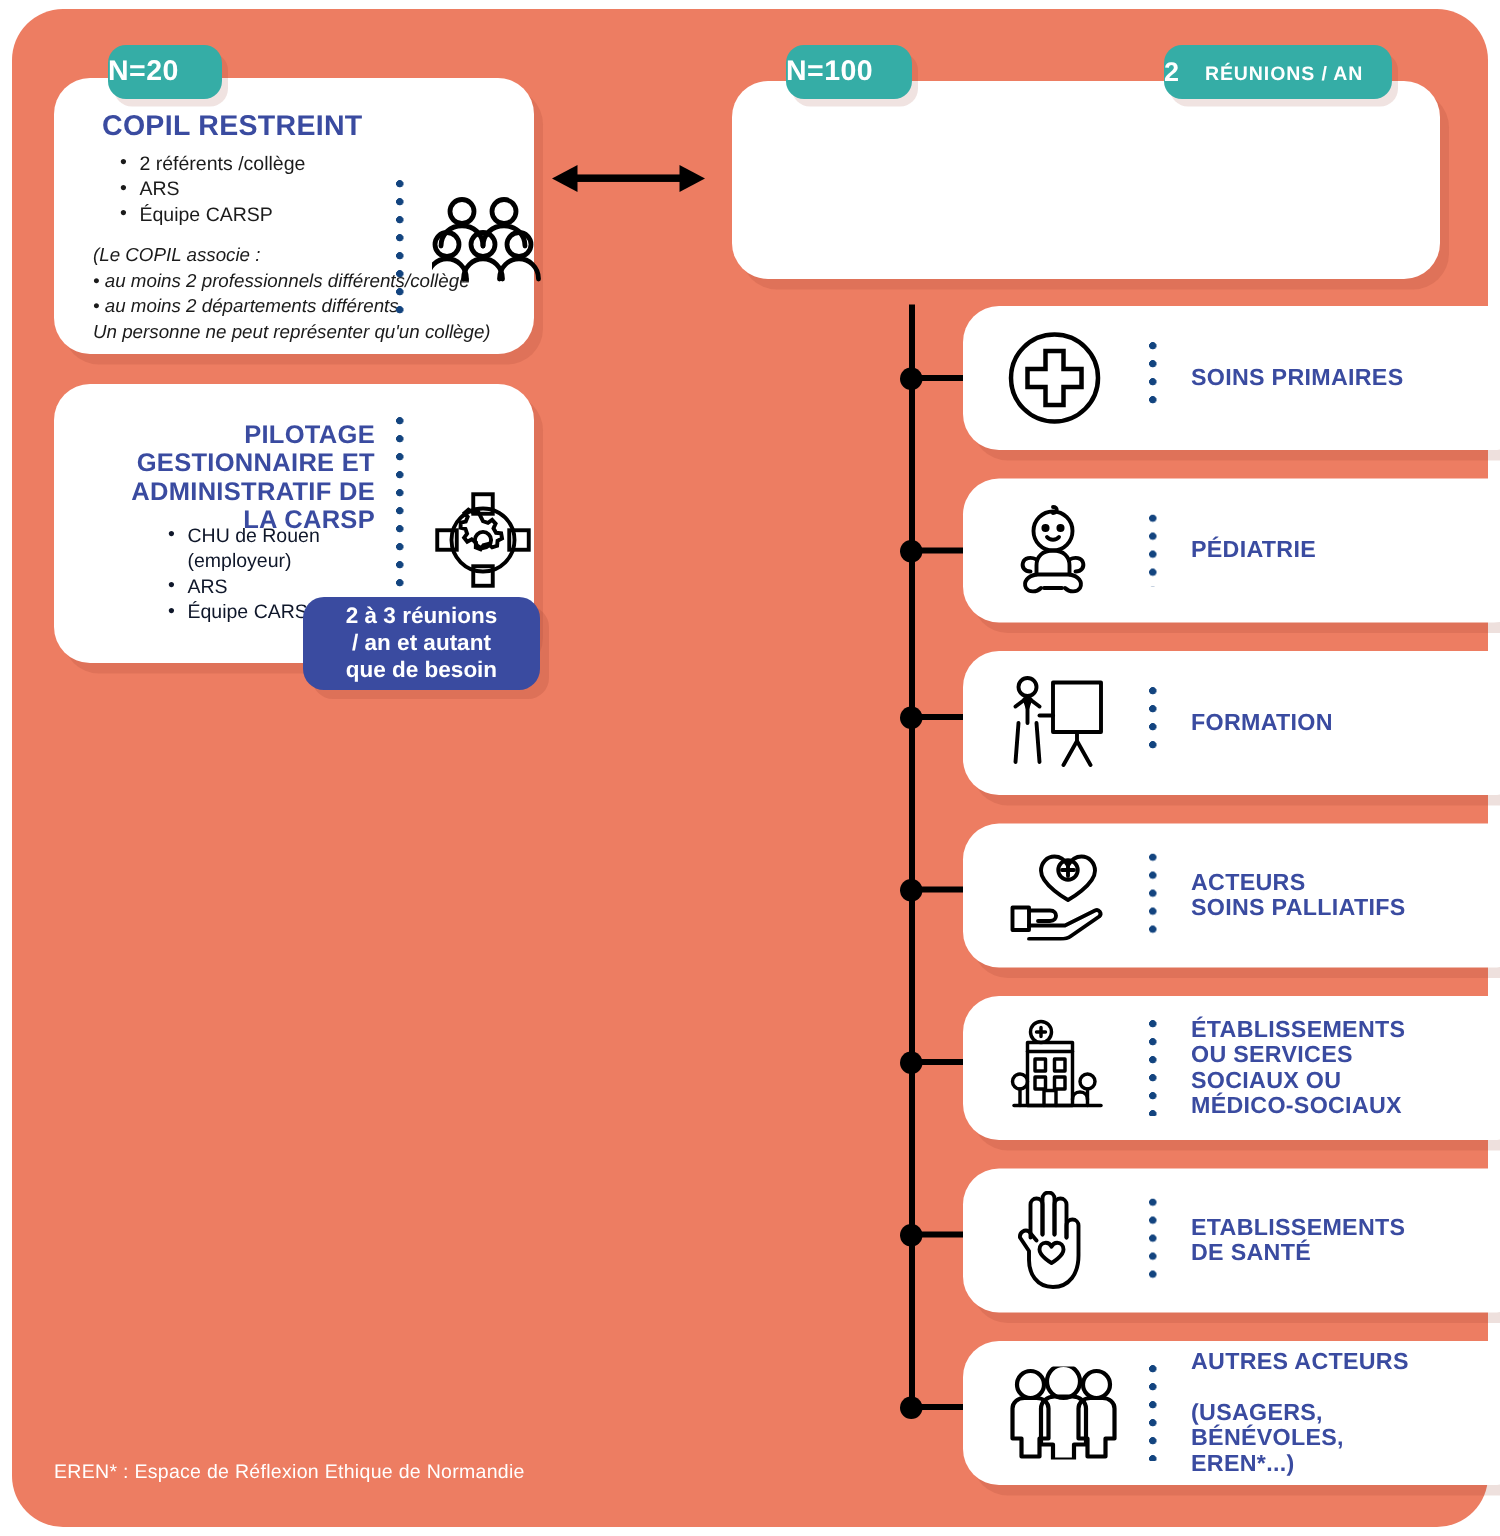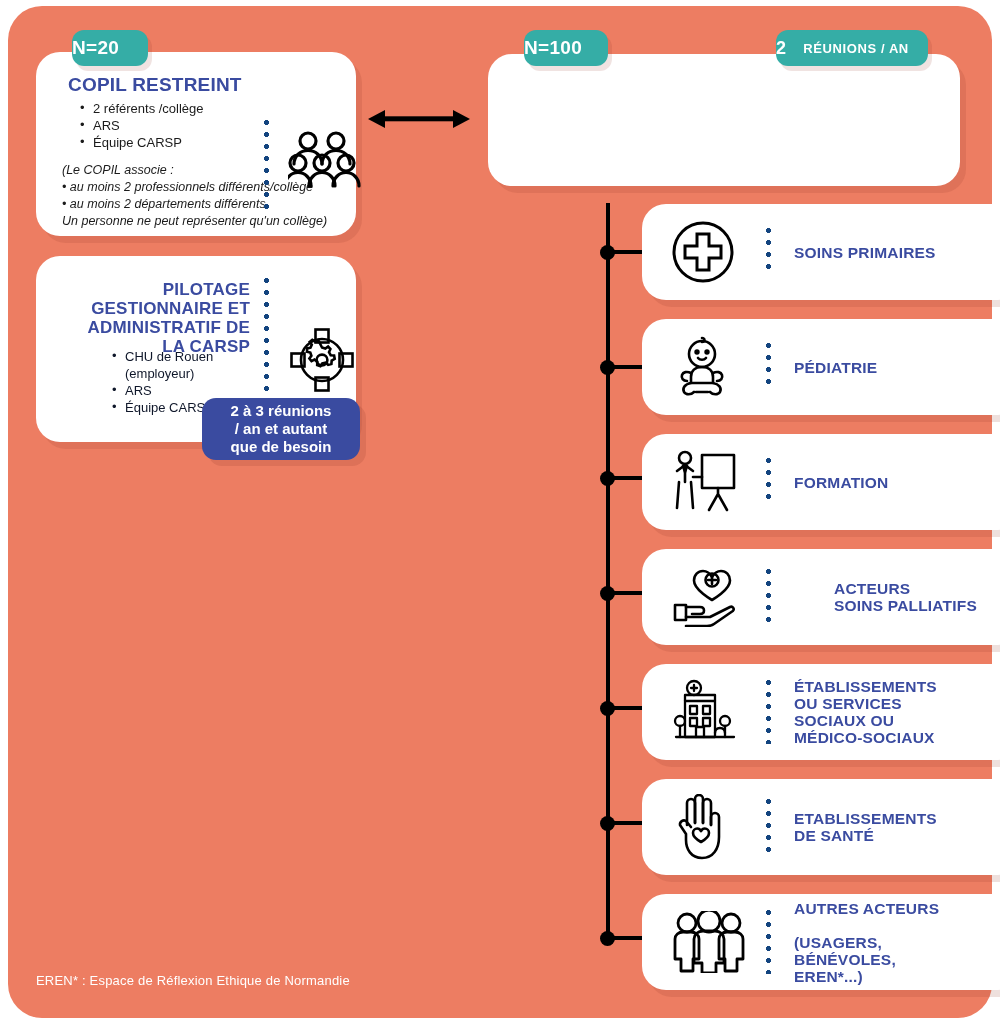--- a/index.html
+++ b/index.html
@@ -358,21 +358,21 @@
           <path d="M40 33C40 33 22 23 22 13.5 22 8 26 4 31 4c4 0 7 2.5 9 6 2-3.5 5-6 9-6 5 0 9 4 9 9.5C58 23 40 33 40 33z"></path>
           <path d="M36 13h8M40 9v8"></path>
           <circle cx="40" cy="13" r="6.5"></circle>
           <path d="M3 38h11v15H3z"></path>
           <path d="M14 40h14c3 0 4 2 4 3.5S31 47 28 47h-8"></path>
           <path d="M14 50h24l20-10c2.5-1.3 5 2 2.8 4L42 57c-2 1.5-4 2-7 2H14"></path>
         </g>
       </svg>
     </div>
     <div class="cat-dots dotseparator" style="top:20px;height:56px"></div>
-    <div class="cat-label" style="white-space:pre-line;margin-left:40px;">ACTEURS
+    <div class="cat-label" style="white-space:pre-line;">ACTEURS
 SOINS PALLIATIFS</div>
   </div>
 
   <div class="card cat-card" style="top:664px;height:96px">
     <div class="cat-icon">
       <svg width="66" height="66" viewBox="0 0 66 66">
         <g fill="none" stroke="#000" stroke-width="2.3" stroke-linecap="round" stroke-linejoin="round">
           <circle cx="22" cy="9" r="7"></circle>
           <path d="M19 9h6M22 6v6"></path>
           <path d="M13 16h30v42H13z"></path>

